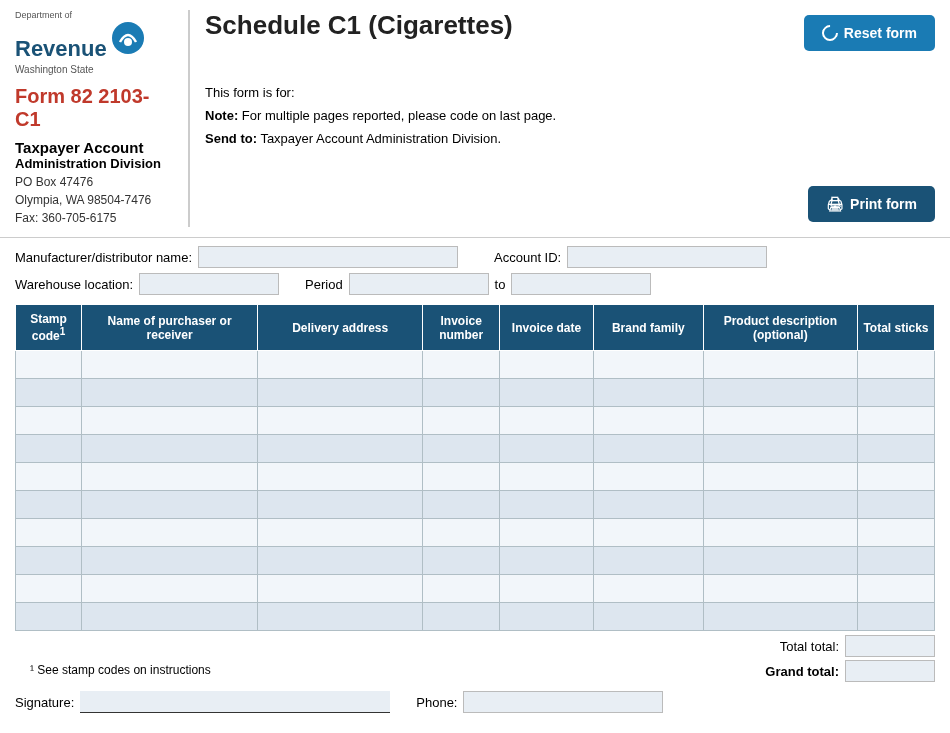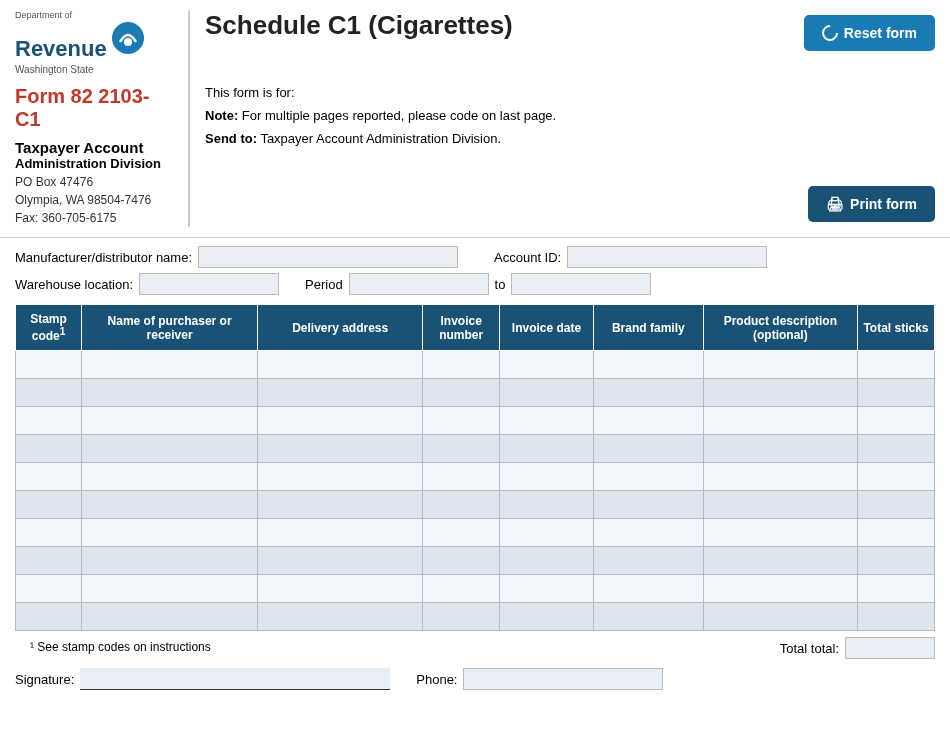--- a/index.html
+++ b/index.html
@@ -249,20 +249,24 @@
     </table>
   </div>
 
   <div style="display:flex; justify-content:space-between; align-items:flex-end; padding:4px 15px;">
     <div class="footnote">¹ See stamp codes on instructions</div>
     <div style="display:flex;flex-direction:column;align-items:flex-end;gap:3px;">
       <div style="display:flex;align-items:center;gap:6px;">
         <span>Total total:</span>
         <input type="text" style="border: 1px solid rgb(187, 187, 187); background: rgb(232, 238, 244); height: 22px; width: 90px;">
       </div>
+      <div style="display:flex;align-items:center;gap:6px;">
+        <strong>Grand total:</strong>
+        <input type="text" style="border: 1px solid rgb(187, 187, 187); background: rgb(232, 238, 244); height: 22px; width: 90px;">
+      </div>
     </div>
   </div>
 
   <div class="sig-section">
     <div class="sig-row">
       <span>Signature:</span>
       <input type="text" class="sig-field" style="">
       <span style="margin-left:20px;">Phone:</span>
       <input type="text" class="sig-field-phone" style="">
     </div>

